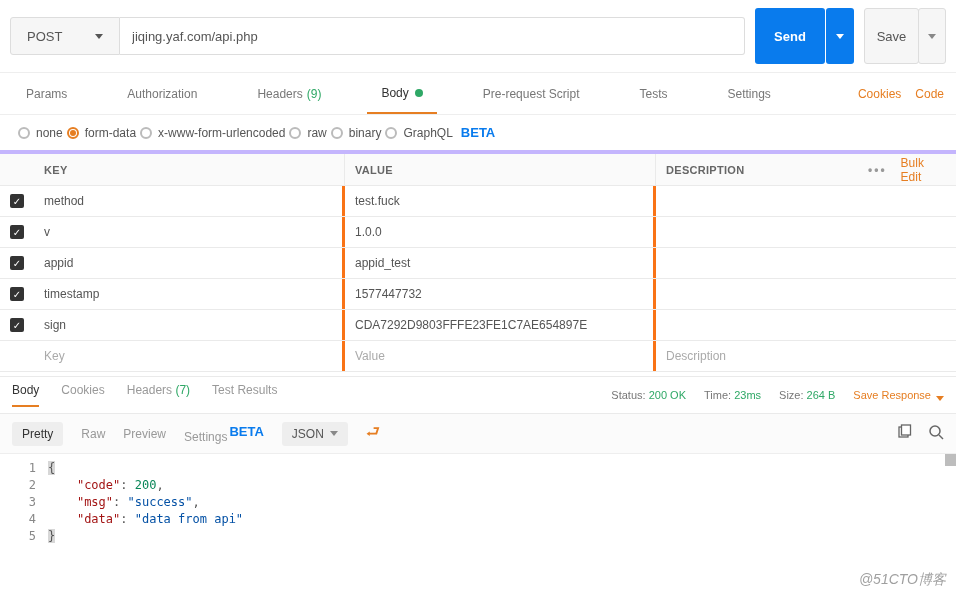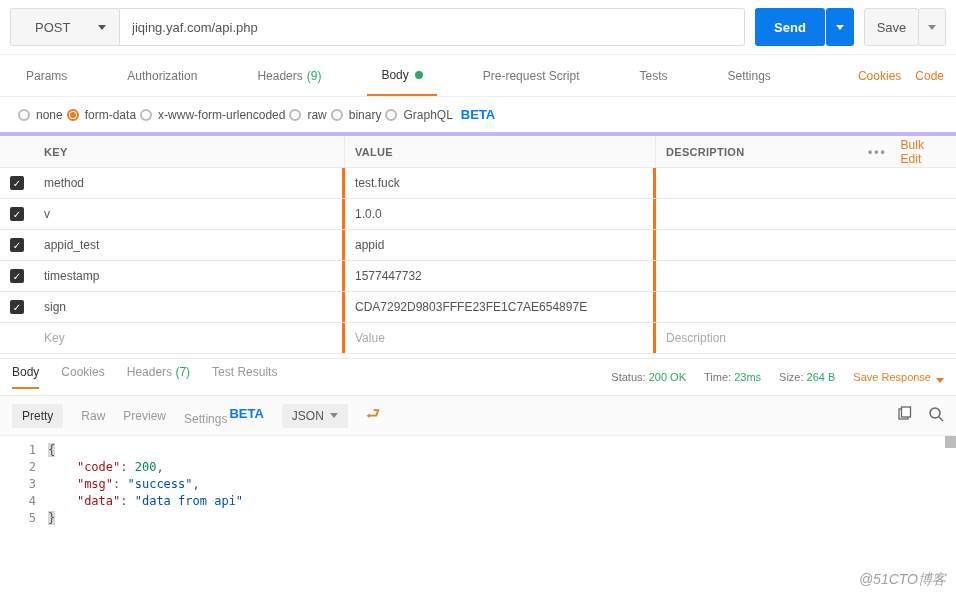--- a/index.html
+++ b/index.html
@@ -1,20 +1,20 @@
 <!DOCTYPE html>
 <html><head>
 <meta charset="utf-8">
 <style>
 * { box-sizing: border-box; margin: 0; padding: 0; }
 body { font-family: -apple-system, BlinkMacSystemFont, "Segoe UI", Arial, sans-serif; font-size: 12px; color: #555; background: #fff; width: 956px; height: 595px; overflow: hidden; position: relative; }
 .topbar { display: flex; align-items: center; padding: 8px 10px; gap: 0; border-bottom: 1px solid #eee; }
-.method-select { display: flex; align-items: center; justify-content: space-between; width: 110px; height: 38px; background: #f6f6f6; border: 1px solid #ddd; border-radius: 3px 0 0 3px; padding: 0 24px; color: #555; font-size: 13px; cursor: pointer; gap: 28px; }
+.method-select { display: flex; align-items: center; justify-content: space-between; width: 110px; height: 38px; background: #f6f6f6; border: 1px solid #ddd; border-radius: 3px 0 0 3px; padding: 0 16px; color: #555; font-size: 13px; cursor: pointer; gap: 28px; }
 .url-input { flex: 1; height: 38px; border: 1px solid #ddd; border-left: none; border-radius: 0 3px 3px 0; padding: 0 12px; font-size: 13px; color: #555; outline: none; }
-.btn { height: 38px; display: inline-flex; align-items: center; justify-content: center; border-radius: 3px; font-size: 13px; cursor: pointer; border: 1px solid transparent; }
+.btn { height: 56px; display: inline-flex; align-items: center; justify-content: center; border-radius: 3px; font-size: 13px; cursor: pointer; border: 1px solid transparent; }
 .btn-send { background: #097bed; color: #fff; width: 70px; margin-left: 10px; font-weight: 600; }
 .btn-send-drop { background: #097bed; color: #fff; width: 28px; margin-left: 1px; }
 .btn-save { background: #f6f6f6; border: 1px solid #ddd; color: #555; width: 55px; margin-left: 10px; }
 .btn-save-drop { background: #f6f6f6; border: 1px solid #ddd; color: #555; width: 28px; margin-left: -1px; }
 .caret { width: 0; height: 0; border-left: 4px solid transparent; border-right: 4px solid transparent; border-top: 5px solid currentColor; }
 .tabs { display: flex; align-items: center; padding: 0 12px; height: 42px; border-bottom: 1px solid #eee; position: relative; gap: 32px; }
 .tab { padding: 0 14px; height: 100%; display: flex; align-items: center; color: #777; cursor: pointer; font-size: 12px; }
 .tab .count { color: #2fa866; margin-left: 4px; }
 .tab.active { color: #333; border-bottom: 2px solid #e67e22; font-weight: 500; }
 .tab .dot { width: 8px; height: 8px; background: #2fa866; border-radius: 50%; margin-left: 6px; display: inline-block; }
@@ -154,22 +154,22 @@
         <div class="checkbox">✓</div>
       </div>
     <div class="cell">v</div>
     <div class="cell">1.0.0</div>
     <div class="cell" style="border-right:none;"></div>
     </div>
     <div class="kv-row">
     <div class="cb">
         <div class="checkbox">✓</div>
       </div>
+    <div class="cell">appid</div>
     <div class="cell">appid_test</div>
-    <div class="cell">appid</div>
     <div class="cell" style="border-right:none;"></div>
     </div>
     <div class="kv-row">
     <div class="cb">
         <div class="checkbox">✓</div>
       </div>
     <div class="cell">timestamp</div>
     <div class="cell">1577447732</div>
     <div class="cell" style="border-right:none;"></div>
     </div>

